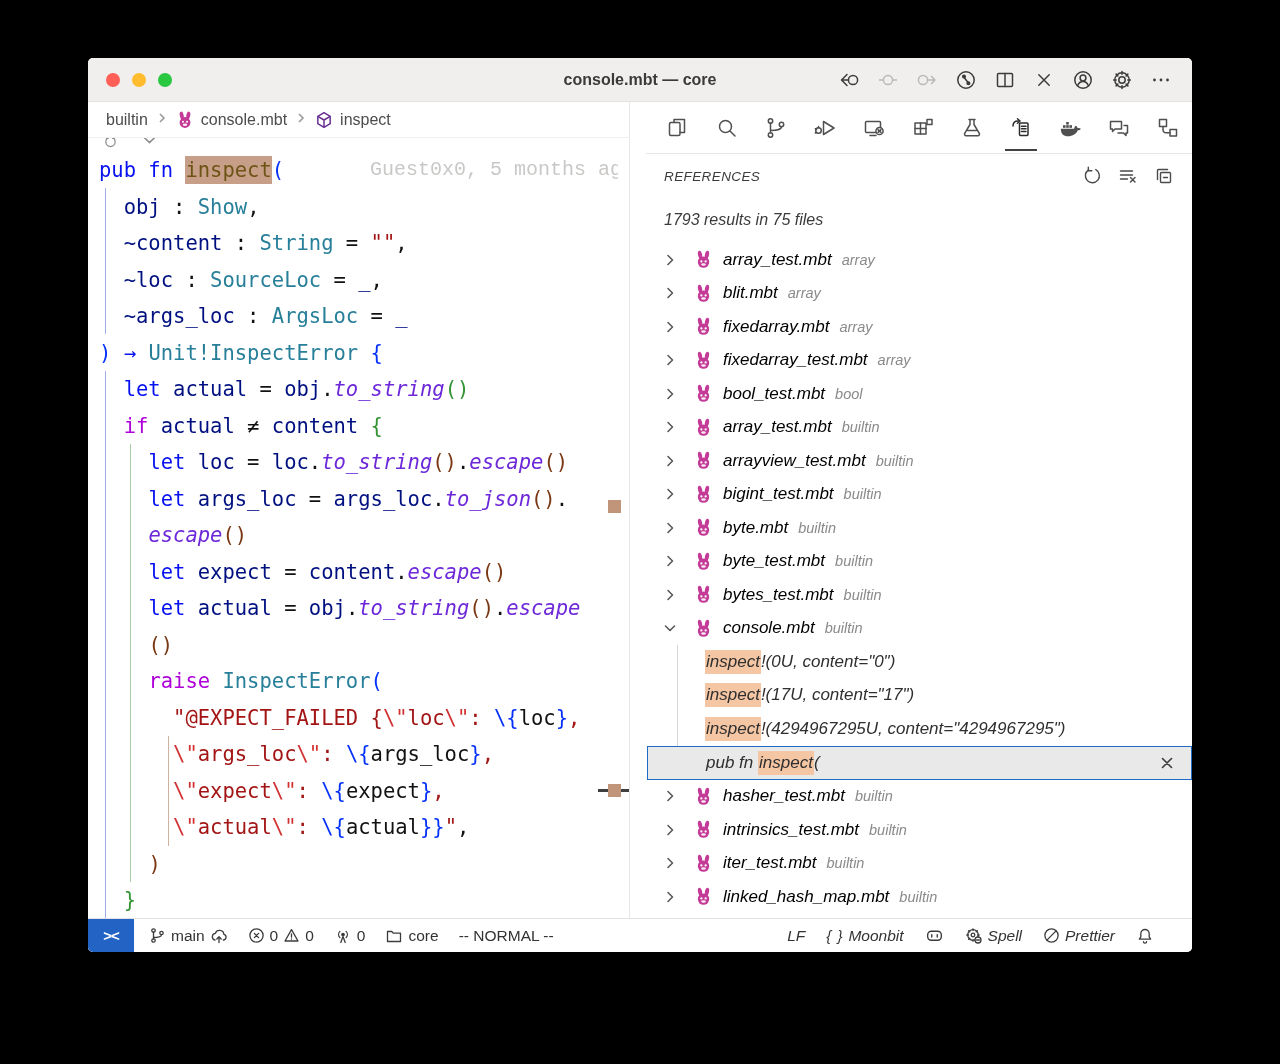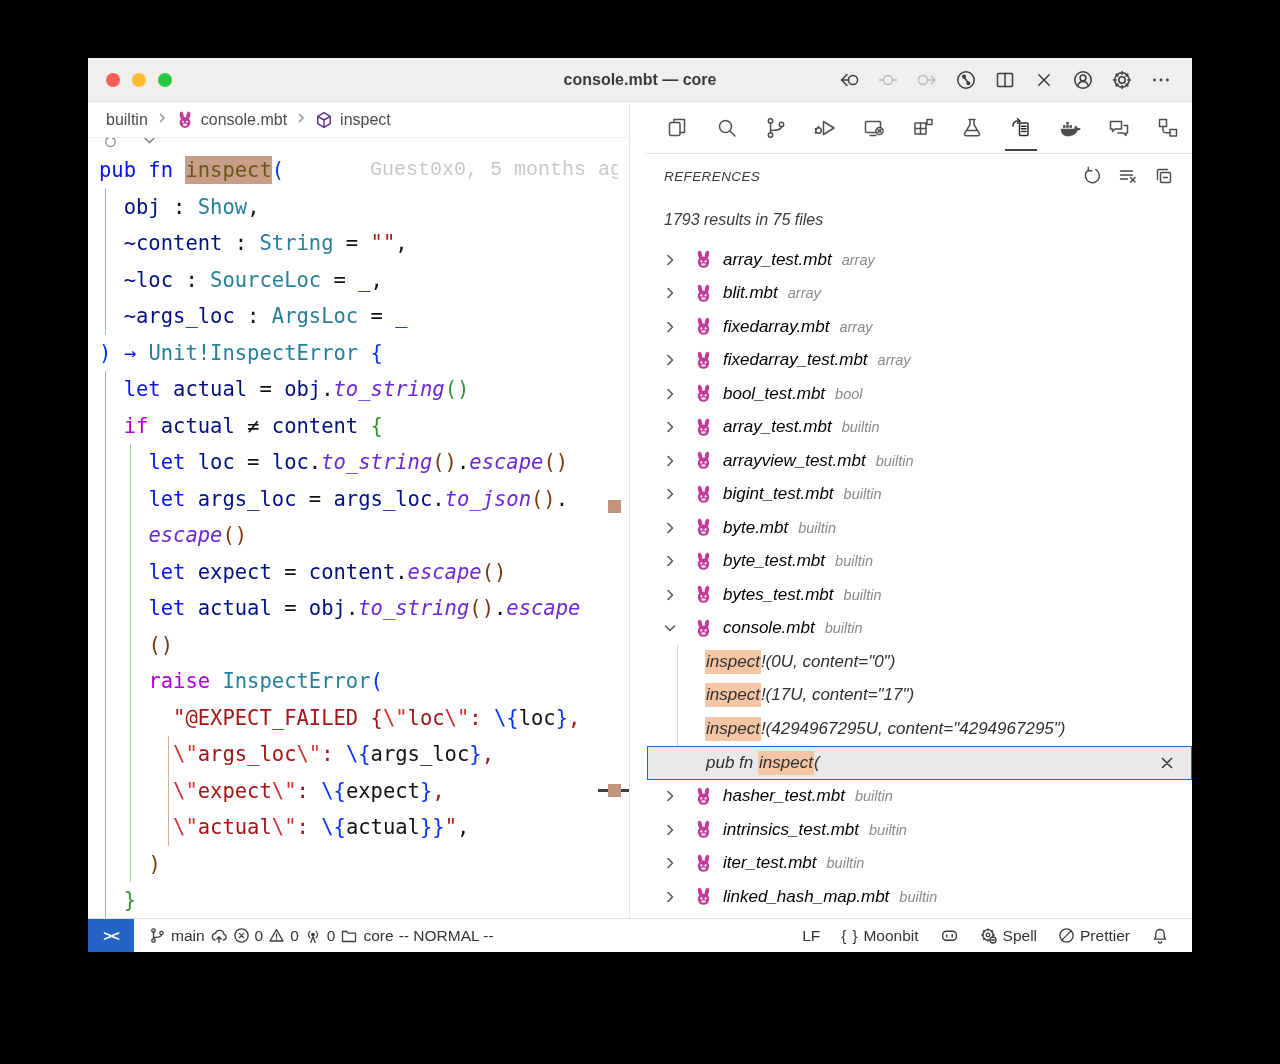--- a/index.html
+++ b/index.html
@@ -1,19 +1,19 @@
 <!DOCTYPE html>
 <html><head>
 <meta charset="utf-8">
 <style>
   * { margin:0; padding:0; box-sizing:border-box; cursor:default; }
   html,body { width:1280px; height:1064px; background:#000; overflow:hidden;
               font-family:"Liberation Sans", sans-serif; }
   .window { position:absolute; left:88px; top:58px; width:1104px; height:894px;
-            background:#fff; border-radius:0; overflow:hidden;
+            background:#fff; border-radius:5px; overflow:hidden;
             box-shadow:0 25px 70px rgba(0,0,0,.55); display:flex; flex-direction:column; }
 
   
   .titlebar { height:44px; background:#f0efee; display:flex; align-items:center;
               position:relative; flex:0 0 auto; border-bottom:1px solid #e4e3e2; }
   .traffic { display:flex; gap:12px; padding-left:18px; }
   .tl { width:14px; height:14px; border-radius:50%; }
   .tl.red{background:#ff5f57;} .tl.yellow{background:#febc2e;} .tl.green{background:#28c840;}
   .win-title { position:absolute; left:0; right:0; text-align:center; font-size:16px;
                font-weight:700; color:#3a3a3a; pointer-events:none; }
@@ -79,22 +79,22 @@
                         border:1px solid #1e6bc5; height:34px; position:relative; }
   .close-x { position:absolute; right:16px; top:50%; transform:translateY(-50%); width:16px; height:16px; }
   .close-x svg { stroke:#3c3c3c; stroke-width:1.6; stroke-linecap:round; }
 
   
   .statusbar { height:34px; flex:0 0 auto; background:#fff; border-top:1px solid #e2e2e2;
                display:flex; align-items:center; font-size:15.5px; color:#333; }
   .remote { width:46px; height:100%; background:#2263c4; color:#fff; display:flex;
             align-items:center; justify-content:center; font-weight:700; font-size:15px;
             letter-spacing:-1px; }
-  .sb-left { display:flex; align-items:flex-start; gap:5px; padding-left:15px; }
-  .sb-right { margin-left:auto; display:flex; align-items:center; gap:21px; padding-right:23px; }
+  .sb-left { display:flex; align-items:flex-start; gap:20px; padding-left:15px; }
+  .sb-right { margin-left:auto; display:flex; align-items:center; gap:21px; padding-right:38px;font-style:italic; }
   .st-item { display:flex; align-items:center; gap:5px; }
   .st-item svg { stroke:#3c3c3c; fill:none; stroke-width:1.3; stroke-linecap:round; stroke-linejoin:round; }
   .braces-glyph { font-size:15px; letter-spacing:1px; }
 </style>
 </head>
 <body>
 
 <div class="window">
 
   <div class="titlebar">

